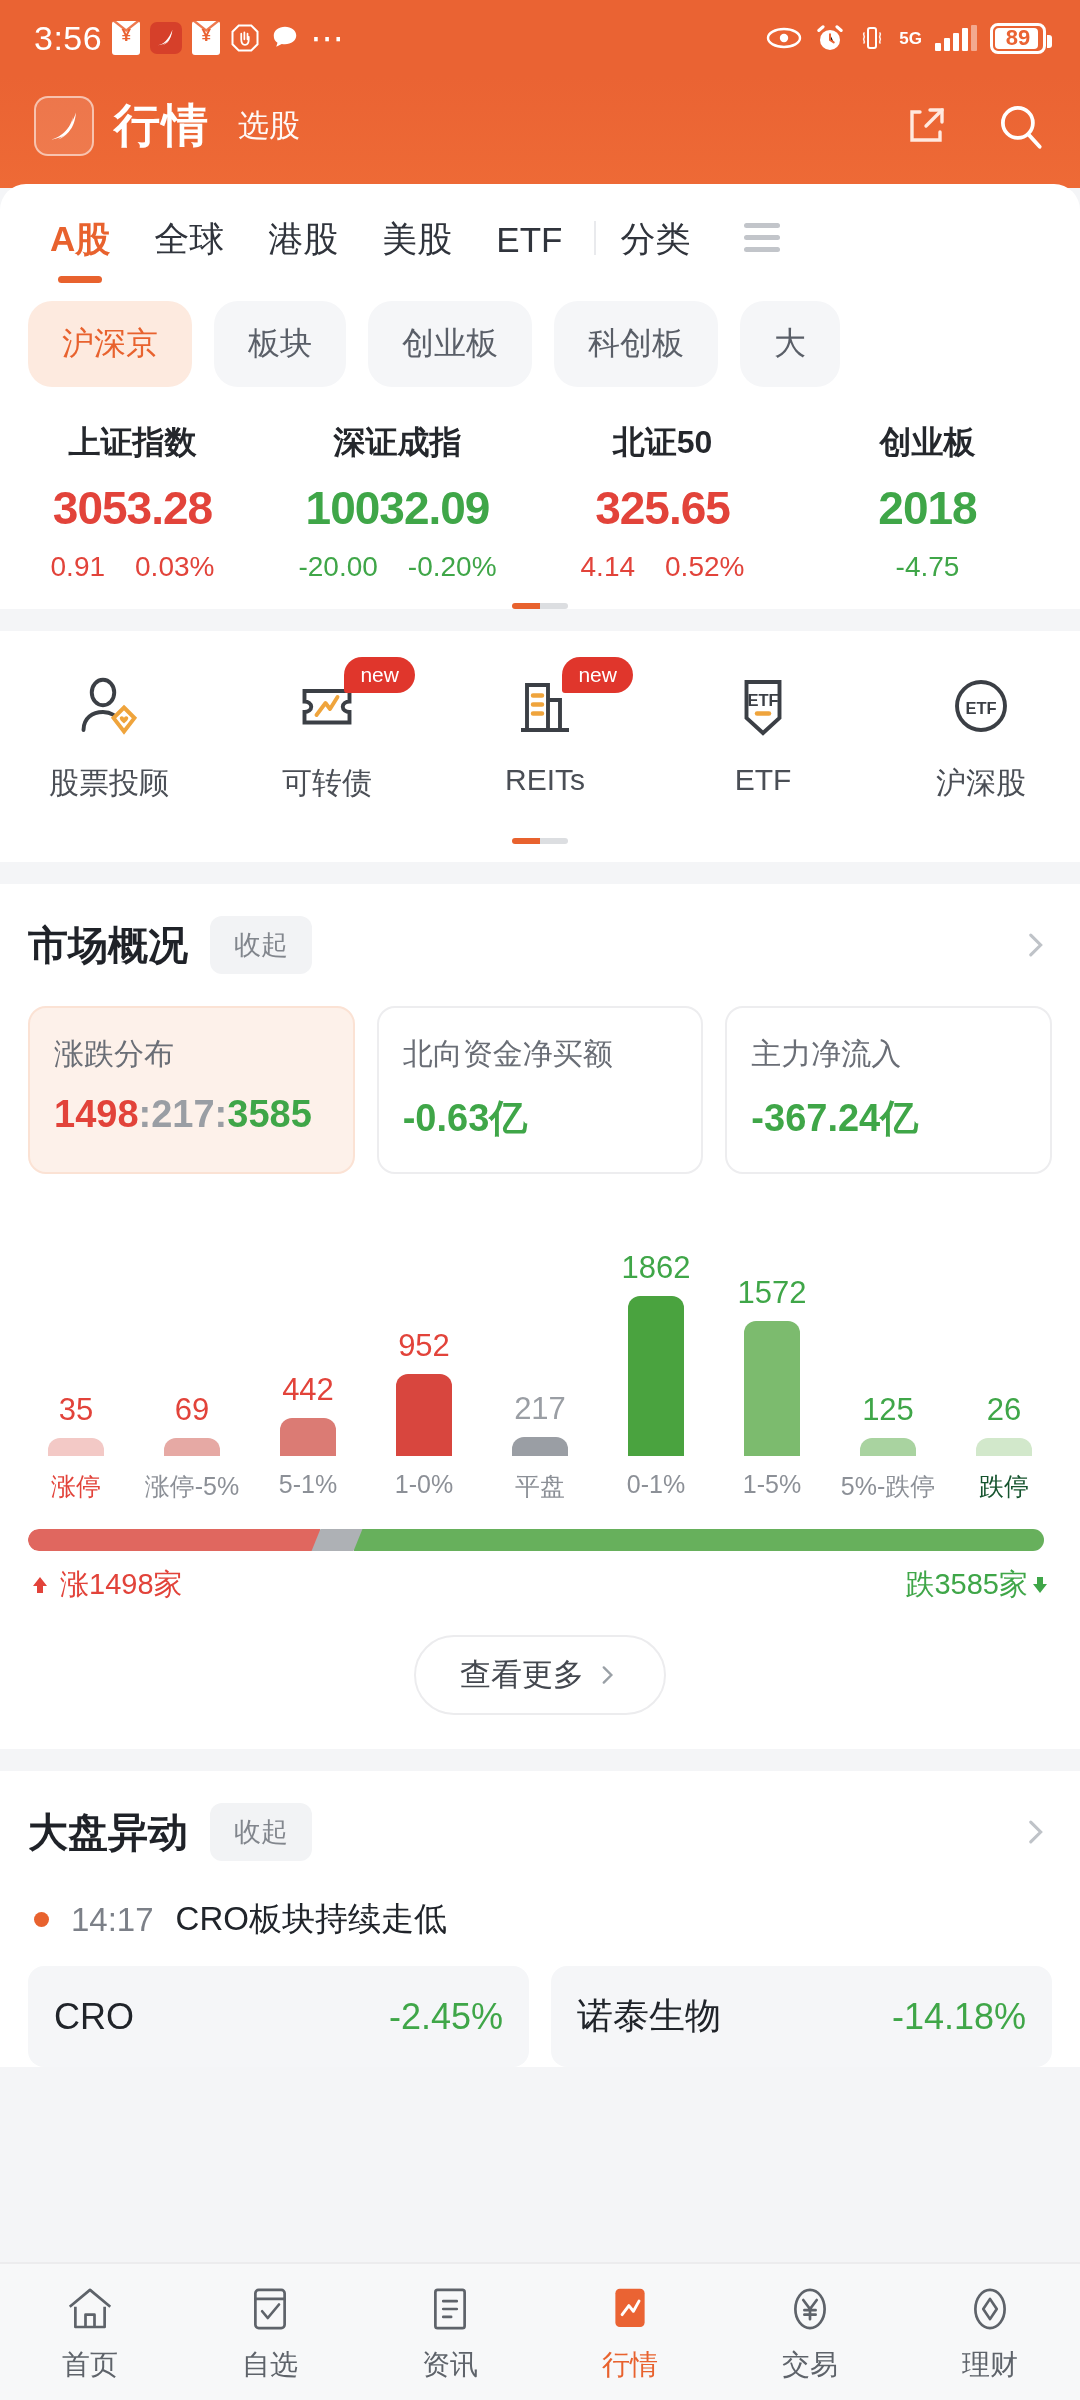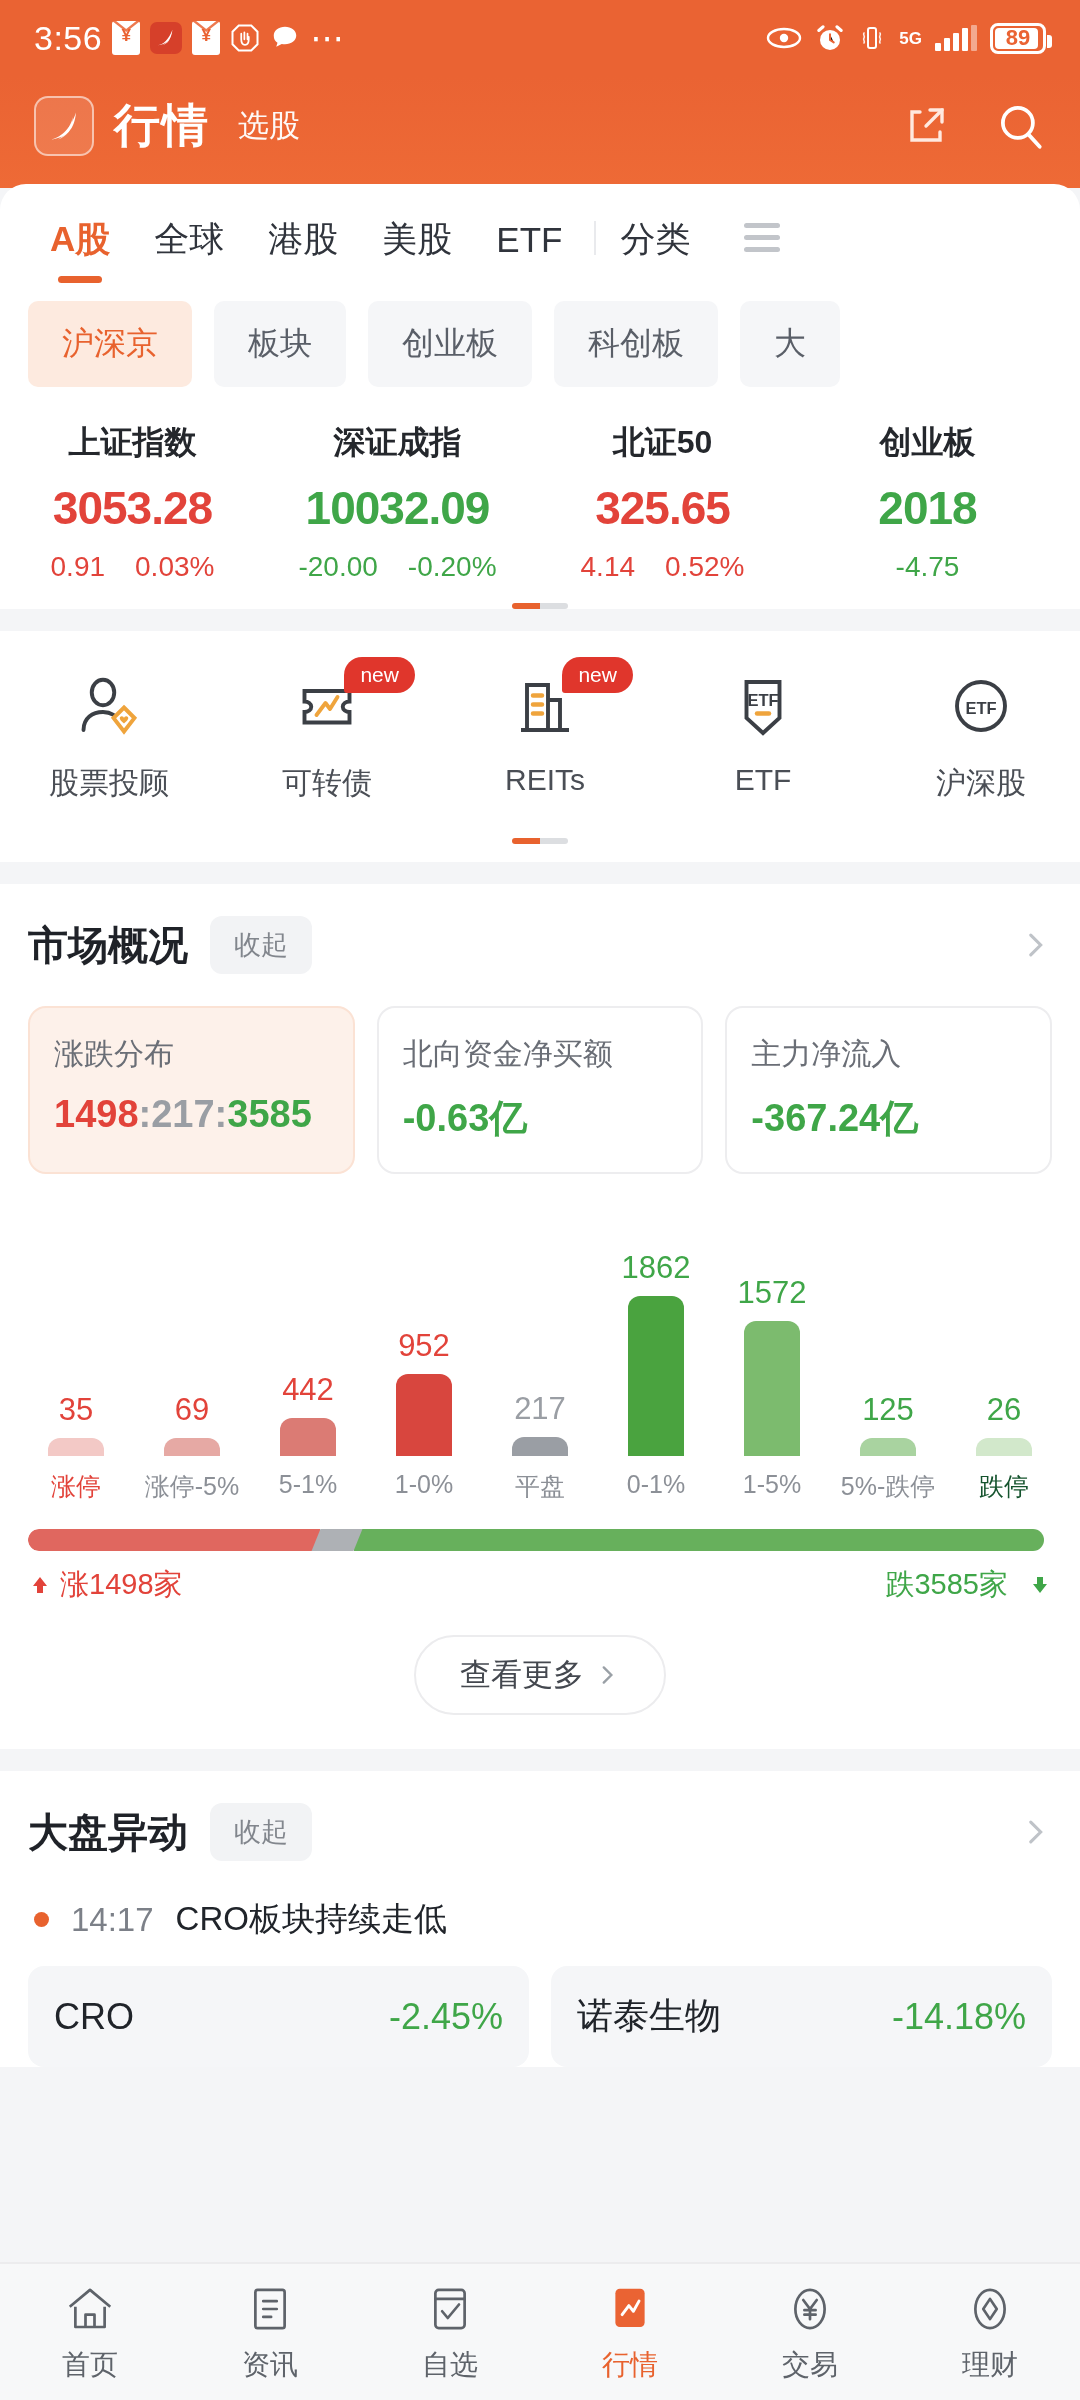--- a/index.html
+++ b/index.html
@@ -101,21 +101,21 @@
   }
   .hamburger { margin-left: 14px; display:flex; flex-direction:column; gap:7px; padding: 8px 18px;}
   .hamburger i { display:block; width: 36px; height: 5px; border-radius: 3px; background: #c2c5ca; }
 
   
   .chips {
     display: flex; gap: 22px; padding: 32px 28px 26px 28px; overflow: hidden;
   }
   .chip {
     background: #f5f6f8; color: #5a5f68;
-    font-size: 32px; padding: 21px 34px; border-radius: 10px; white-space: nowrap;
+    font-size: 32px; padding: 21px 34px; border-radius: 24px; white-space: nowrap;
   }
   .chip.active { background: #fdeadf; color: #e8622e; }
 
   
   .indexrow { display: flex; padding: 8px 0 0 0; }
   .idx { flex: 0 0 265px; text-align: center; }
   .idx-name { font-size: 32px; color: #24272c; font-weight: 700; }
   .idx-val { font-size: 46px; font-weight: 700; margin-top: 16px; letter-spacing:-1px;}
   .idx-chg { margin-top: 16px; font-size: 28px; display:flex; justify-content:center; gap: 30px;}
   .up { color: #e2433a; }
@@ -171,21 +171,21 @@
 
   
   .ratio { padding: 26px 28px 0 28px; }
   .ratio-bar { display:flex; height: 22px; border-radius: 11px; overflow:hidden; }
   .rseg { height:100%; }
   .rseg.r1 { background:#e0675f; border-radius: 11px 0 0 11px; }
   .rseg.r2 { background:#aeb1b5; transform: skewX(-22deg); margin: 0 -4px; }
   .rseg.r3 { background:#67b05c; border-radius: 0 11px 11px 0; }
   .ratio-cap { display:flex; justify-content:space-between; margin-top: 14px; }
   .rc-left { color:#e2433a; font-size: 29px; display:flex; align-items:center; gap:8px;}
-  .rc-right { color:#3fa648; font-size: 29px; display:flex; align-items:center; gap:20px;}
+  .rc-right { color:#3fa648; font-size: 29px; display:flex; align-items:center; gap:0;}
 
   .more-wrap { display:flex; justify-content:center; padding: 30px 0 34px 0; }
   .more-btn {
     border: 2px solid #ececee; border-radius: 40px;
     padding: 17px 44px; font-size: 31px; color: #44484f;
     display:flex; align-items:center; gap:10px;
   }
 
   
   .alert-row { display:flex; align-items:center; padding: 26px 28px 10px 34px; gap: 22px; }
@@ -579,36 +579,36 @@
         <svg width="54" height="54" viewBox="0 0 48 48" fill="none" stroke="#5e636a" stroke-width="2.4" stroke-linejoin="round">
             <path d="M6 22L24 7l18 15"></path>
             <path d="M11 22v18h26V22"></path>
             <path d="M20 40V29h8v11"></path>
           </svg>
       </div>
       <div class="nav-label">首页</div>
     </div>
     <div class="nav">
       <div class="nav-ico">
-        <svg width="54" height="54" viewBox="0 0 48 48" fill="none" stroke="#5e636a" stroke-width="2.4" stroke-linecap="round">
-            <rect x="11" y="7" width="26" height="34" rx="2"></rect>
-            <path d="M18 17h12M18 24h12M18 31h7"></path>
-          </svg>
-      </div>
-      <div class="nav-label">资讯</div>
-    </div>
-    <div class="nav">
-      <div class="nav-ico">
         <svg width="54" height="54" viewBox="0 0 48 48" fill="none" stroke="#5e636a" stroke-width="2.4" stroke-linecap="round" stroke-linejoin="round">
             <rect x="11" y="7" width="26" height="34" rx="3"></rect>
             <path d="M11 15h26"></path>
             <path d="M17 26l5 6 10-12"></path>
           </svg>
       </div>
       <div class="nav-label">自选</div>
+    </div>
+    <div class="nav">
+      <div class="nav-ico">
+        <svg width="54" height="54" viewBox="0 0 48 48" fill="none" stroke="#5e636a" stroke-width="2.4" stroke-linecap="round">
+            <rect x="11" y="7" width="26" height="34" rx="2"></rect>
+            <path d="M18 17h12M18 24h12M18 31h7"></path>
+          </svg>
+      </div>
+      <div class="nav-label">资讯</div>
     </div>
     <div class="nav active">
       <div class="nav-ico">
         <svg width="54" height="54" viewBox="0 0 48 48">
             <rect x="11" y="6" width="26" height="34" rx="4" fill="#ea6333"></rect>
             <path d="M17 29l6-8 4 5 5-9" fill="none" stroke="#fff" stroke-width="2.6" stroke-linecap="round" stroke-linejoin="round"></path>
           </svg>
       </div>
       <div class="nav-label">行情</div>
     </div>

